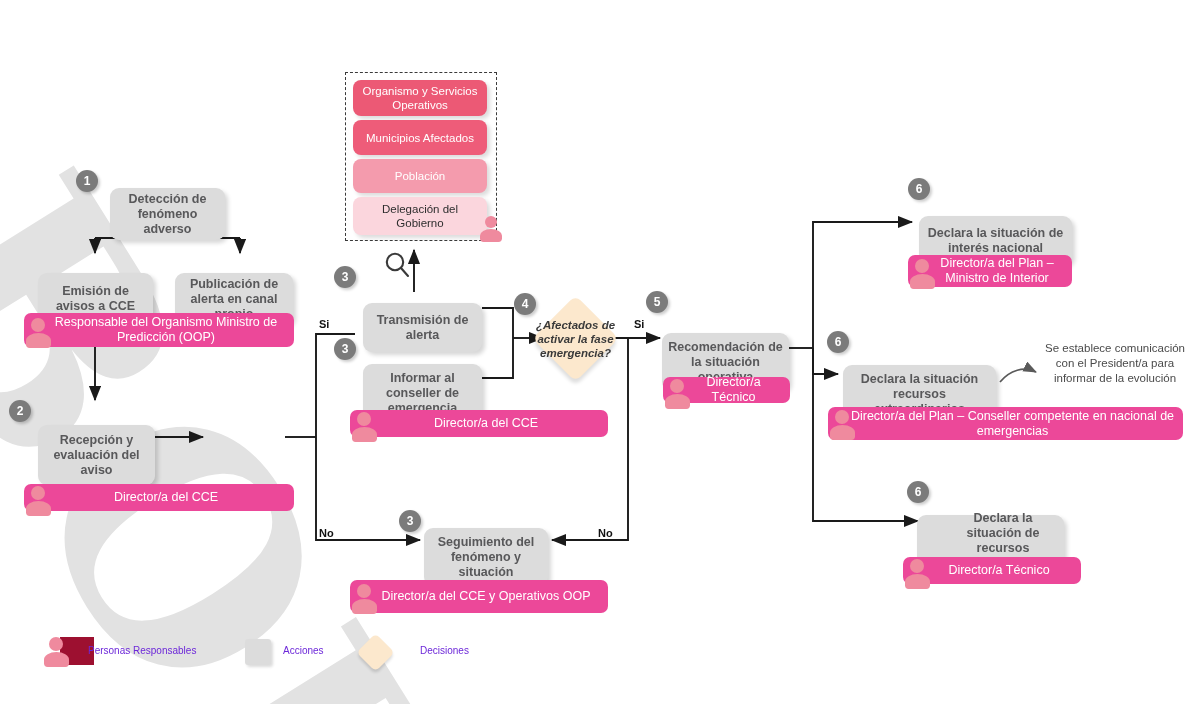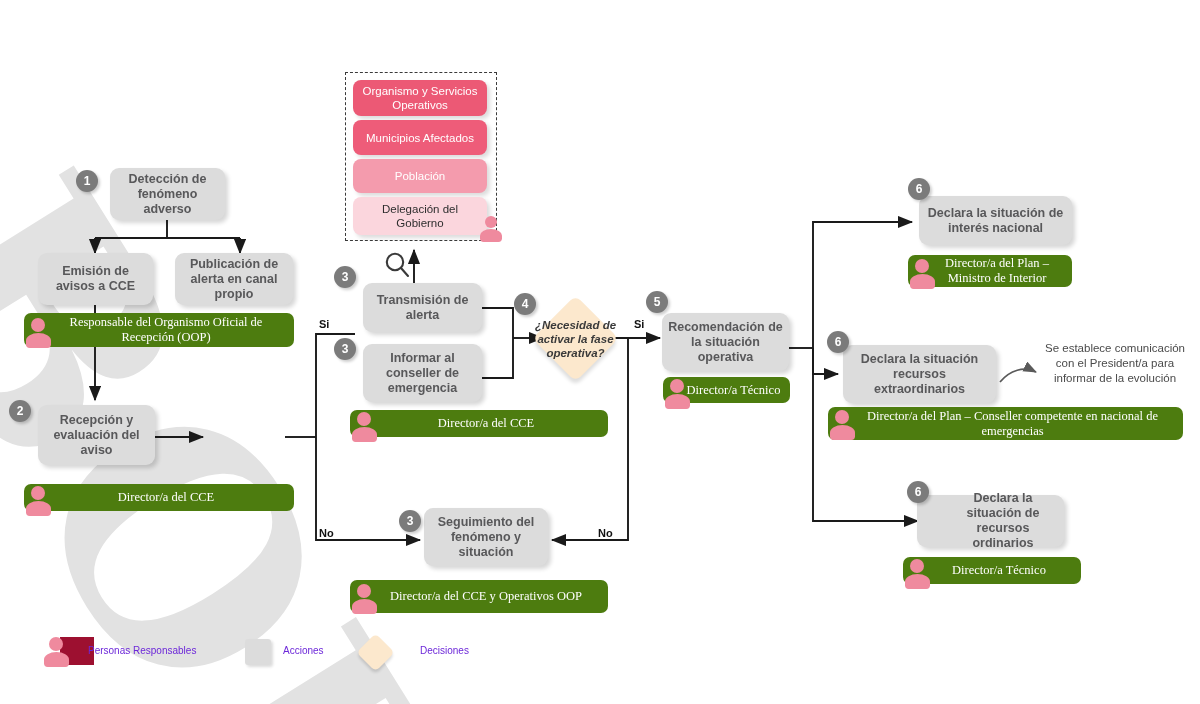--- a/index.html
+++ b/index.html
@@ -14,37 +14,37 @@
         font-size:300px;font-weight:700;color:#e2e2e2;
         font-family:"DejaVu Serif",serif;letter-spacing:6px;
         transform:rotate(58deg);transform-origin:0 0;white-space:nowrap;}
   svg.lines{position:absolute;left:0;top:0;width:1200px;height:704px;z-index:1;}
 
   
   .act{position:absolute;background:#dcdcdc;border-radius:9px;
        color:#58585a;font-weight:700;font-size:12.5px;line-height:15px;
        display:flex;align-items:center;justify-content:center;text-align:center;
        box-shadow:3px 3px 4px rgba(0,0,0,.16);z-index:3;padding:2px 6px;
-       box-sizing:border-box;}
+       box-sizing:border-box;margin-top:20px;}
 
   
   .dec{position:absolute;z-index:3;}
   .dec .dia{position:absolute;left:0;top:0;width:100%;height:100%;
             background:#fce8cd;border-radius:7px;transform:rotate(45deg);
             box-shadow:3px 3px 4px rgba(0,0,0,.13);}
   .dec .txt{position:absolute;left:-22px;top:0;width:calc(100% + 44px);height:100%;
             display:flex;align-items:center;justify-content:center;text-align:center;
             font-style:italic;font-weight:700;font-size:11.5px;line-height:14px;
             color:#3a3a3a;}
 
   
-  .resp{position:absolute;background:#4d7c0f;border-radius:7px;color:#fff;
+  .resp{position:absolute;background:#ec4899;border-radius:7px;color:#fff;
         font-size:12.5px;line-height:15px;display:flex;align-items:center;
         justify-content:center;text-align:center;z-index:3;padding:3px 8px 3px 22px;
-        box-sizing:border-box;font-family:Liberation Serif, serif;}
+        box-sizing:border-box;}
 
   
   .person{position:absolute;z-index:4;}
   .person .head{position:absolute;border-radius:50%;background:#ef8a9e;}
   .person .body{position:absolute;background:#ef8a9e;
                 border-radius:55% 55% 4px 4px;}
 
   
   .badge{position:absolute;width:22px;height:22px;border-radius:50%;
          background:#7b7b7b;color:#fff;font-size:12px;font-weight:700;
@@ -162,21 +162,21 @@
 
   <div class="act" style="left:38px;top:253px;width:115px;height:52px;">
     <span>Emisión de avisos a CCE</span>
   </div>
 
   <div class="act" style="left:175px;top:253px;width:118px;height:52px;">
     <span>Publicación de alerta en canal propio</span>
   </div>
 
   <div class="resp" style="left:24px;top:313px;width:270px;height:34px;">
-    <span>Responsable del Organismo Oficial de Recepción (OOP)</span>
+    <span>Responsable del Organismo Ministro de Predicción (OOP)</span>
   </div>
   <div class="person" style="left:24px;top:318px;width:30px;height:30px;">
     <div class="head" style="left:7px;top:0;width:14px;height:14px;"></div>
     <div class="body" style="left:2px;top:15px;width:25px;height:15px;"></div>
   </div>
 
   <div class="act" style="left:38px;top:405px;width:117px;height:60px;">
     <span>Recepción y evaluación del aviso</span>
   </div>
   <div class="badge" style="left:9px;top:400px;">
@@ -209,21 +209,21 @@
   <div class="resp" style="left:350px;top:410px;width:258px;height:27px;">
     <span>Director/a del CCE</span>
   </div>
   <div class="person" style="left:350px;top:412px;width:30px;height:30px;">
     <div class="head" style="left:7px;top:0;width:14px;height:14px;"></div>
     <div class="body" style="left:2px;top:15px;width:25px;height:15px;"></div>
   </div>
 
   <div class="dec" style="left:545px;top:308px;width:61px;height:61px;">
     <div class="dia"></div>
-    <div class="txt">¿Necesidad de activar la fase operativa?</div>
+    <div class="txt">¿Afectados de activar la fase emergencia?</div>
   </div>
   <div class="badge" style="left:514px;top:293px;">
     <span>4</span>
   </div>
 
   <div class="act" style="left:424px;top:508px;width:124px;height:58px;">
     <span>Seguimiento del fenómeno y situación</span>
   </div>
   <div class="badge" style="left:399px;top:510px;">
     <span>3</span>

